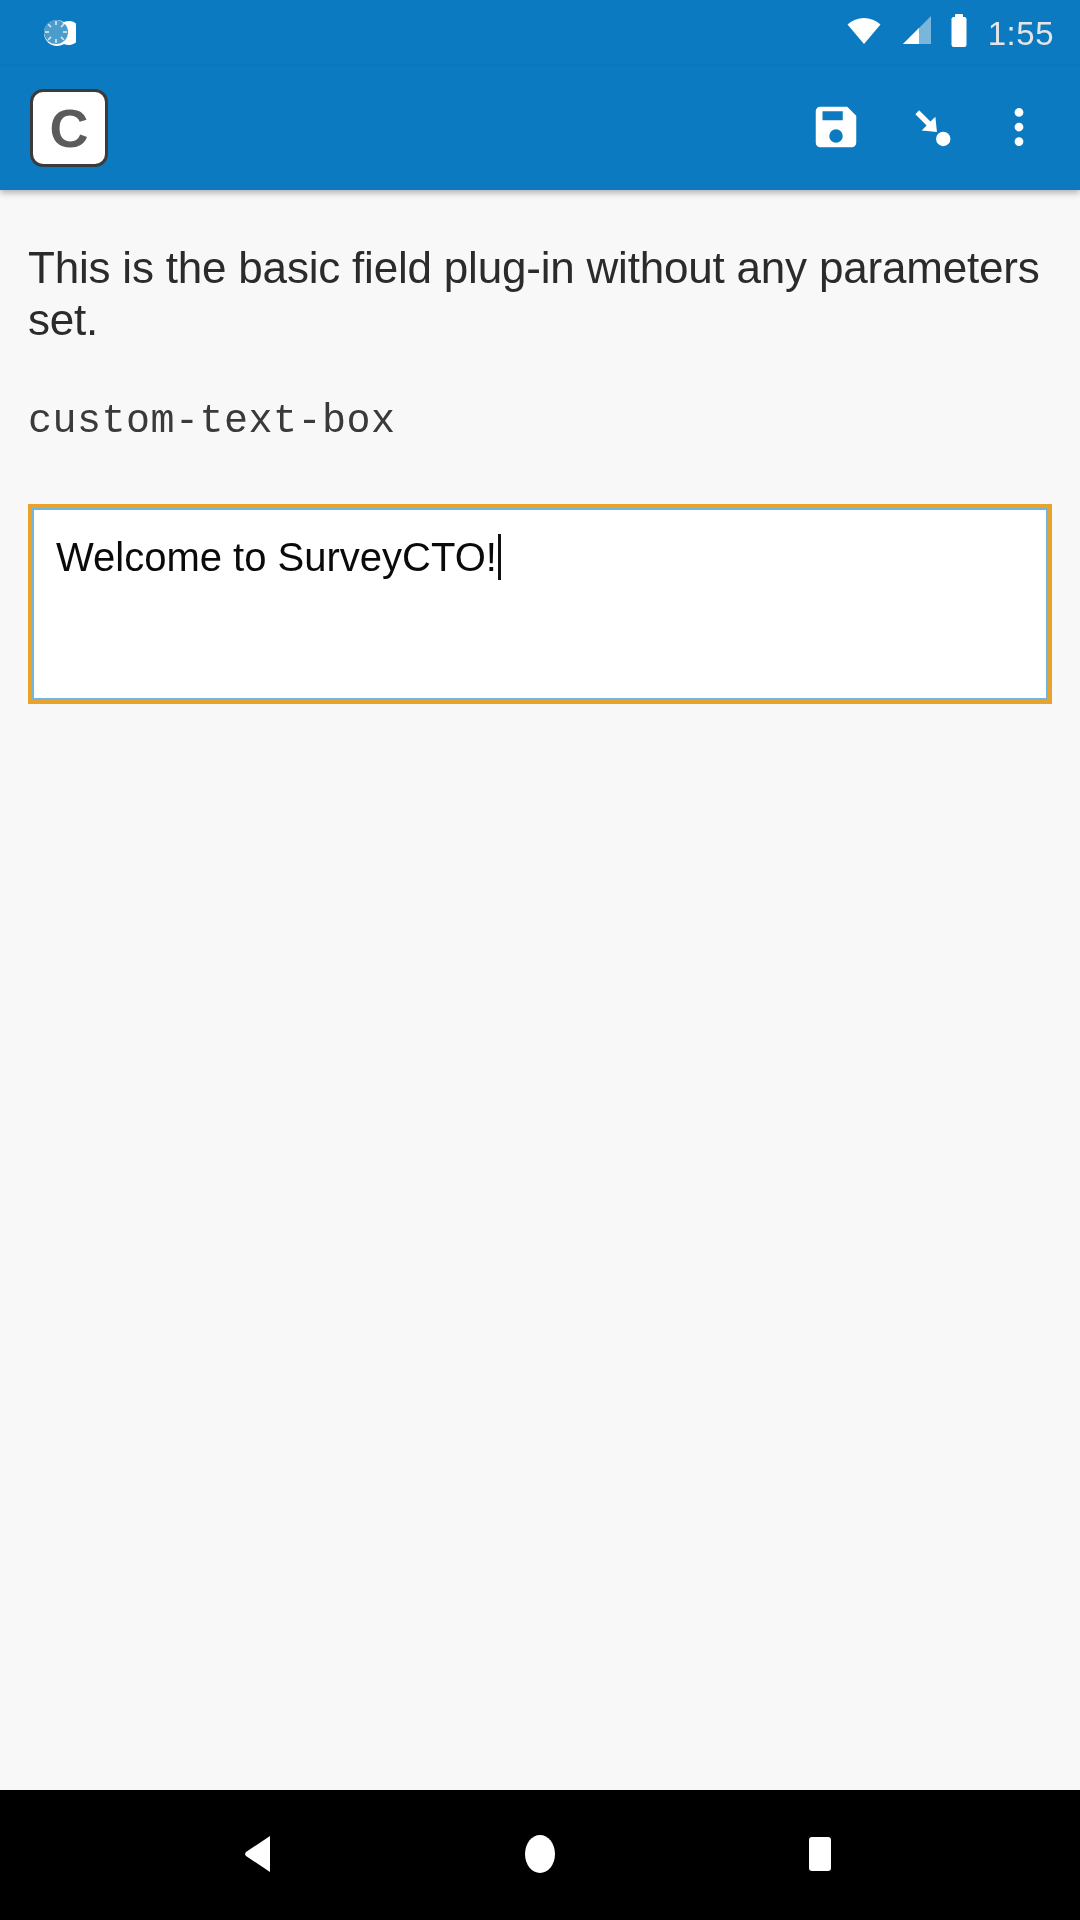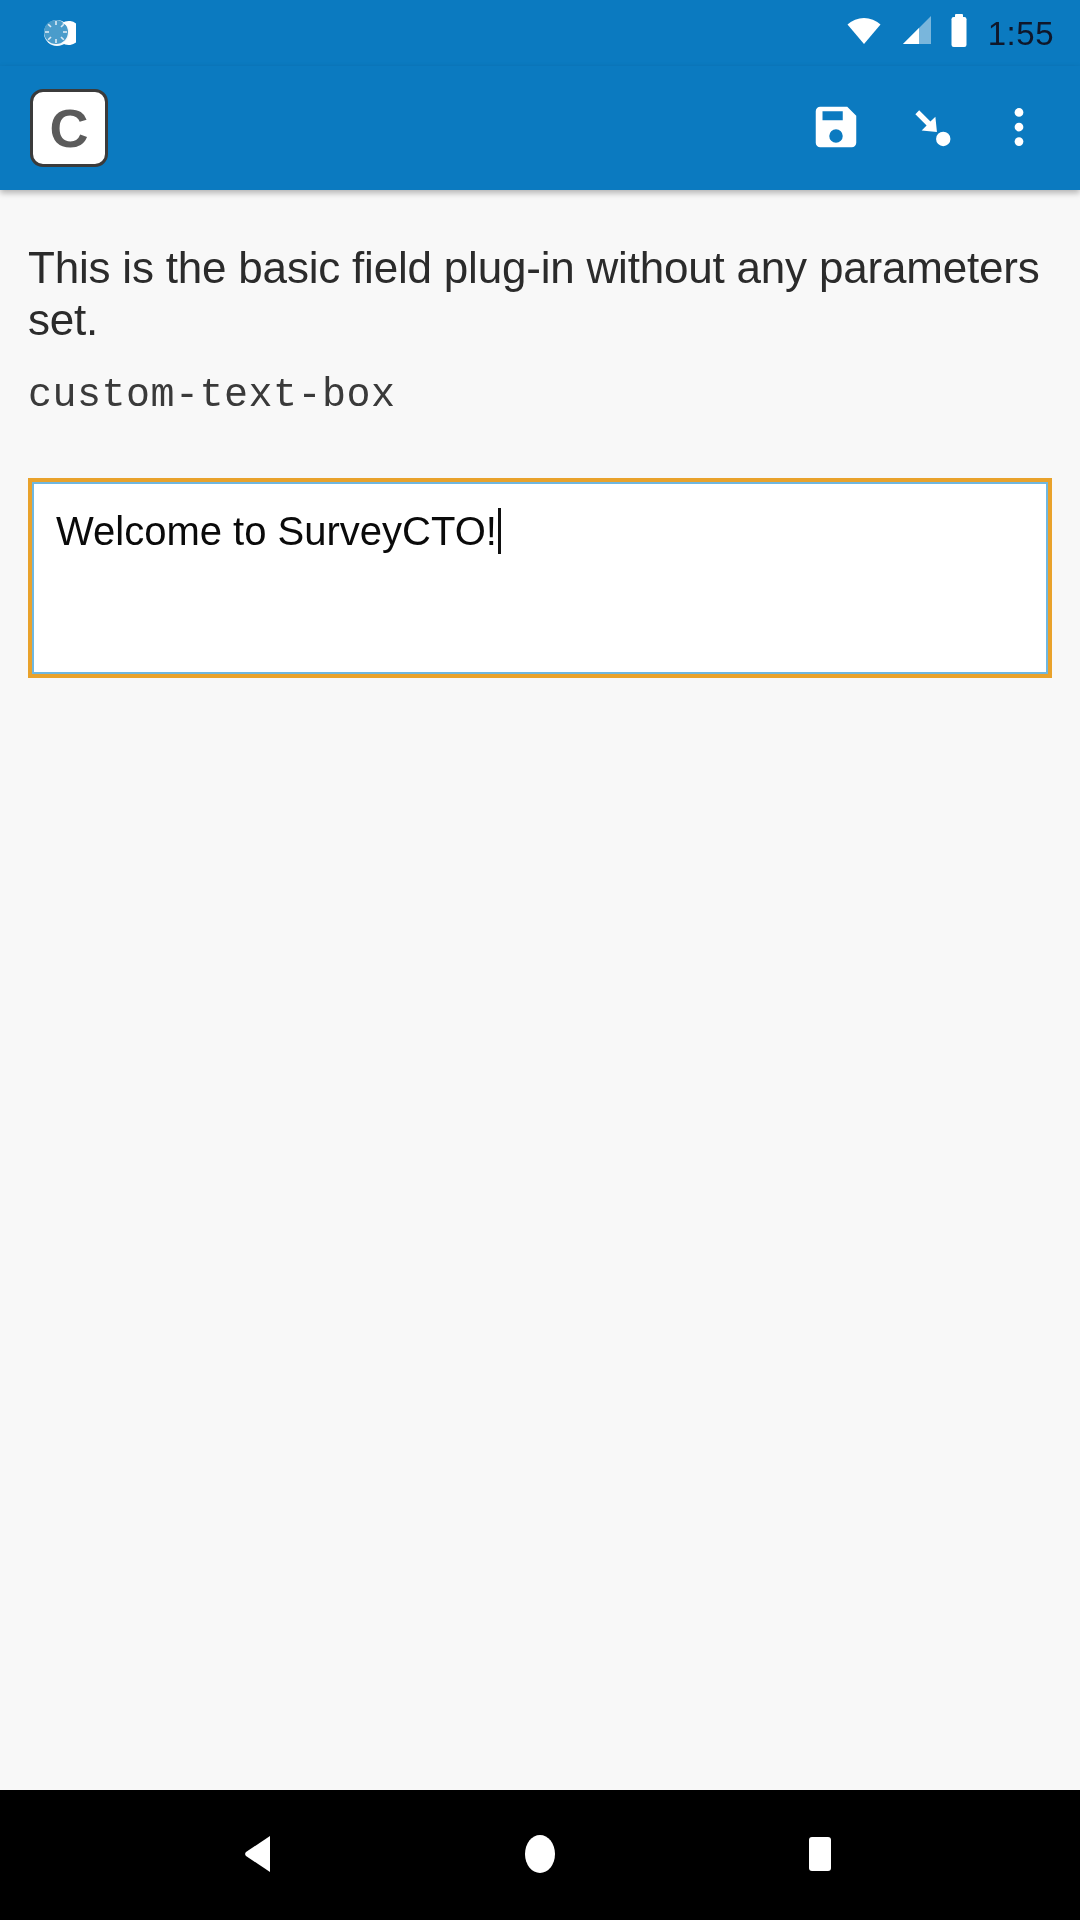--- a/index.html
+++ b/index.html
@@ -26,21 +26,21 @@
     padding:0 26px 0 40px;
     position:relative;
   }
   .status-left { display:flex; align-items:center; gap:12px; }
   .status-right {
     margin-left:auto;
     display:flex; align-items:center; gap:14px;
   }
   .sync-icon { width:36px; height:36px; position:relative; display:block; }
   .status-time {
-    color:#0f172a;
+    color:#e5e5e5;
     font-size:33px;
     font-weight:400;
     letter-spacing:0.5px;
     line-height:1;
     padding-left:4px;
   }
 
   
   .app-bar {
     height:124px; flex:0 0 124px;
@@ -91,21 +91,21 @@
     overflow:hidden;
   }
   .question-text {
     color:#2B2B2B;
     font-size:44px;
     line-height:1.18;
     letter-spacing:-0.2px;
     font-weight:400;
   }
   .field-name {
-    margin-top:28px;
+    margin-top:54px;
     color:#3A3A3A;
     font-size:40px;
     font-family:"Liberation Mono", monospace;
     letter-spacing:0.5px;
     line-height:1.1;
   }
   .text-input-wrap {
     margin-top:60px;
     height:200px;
     background:#84cc16;

